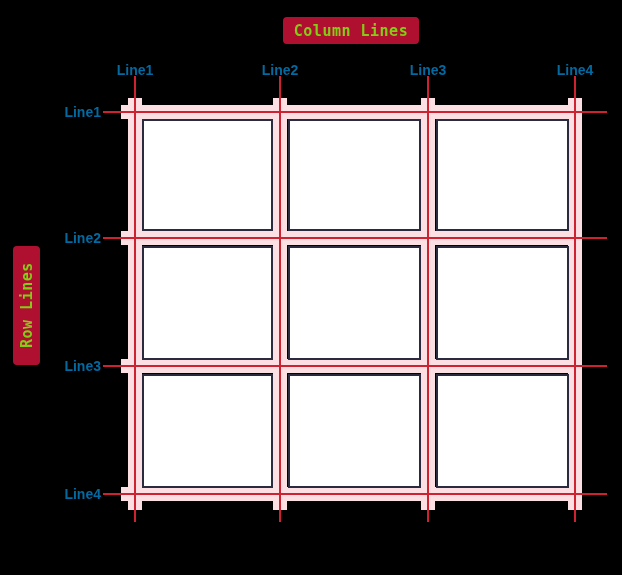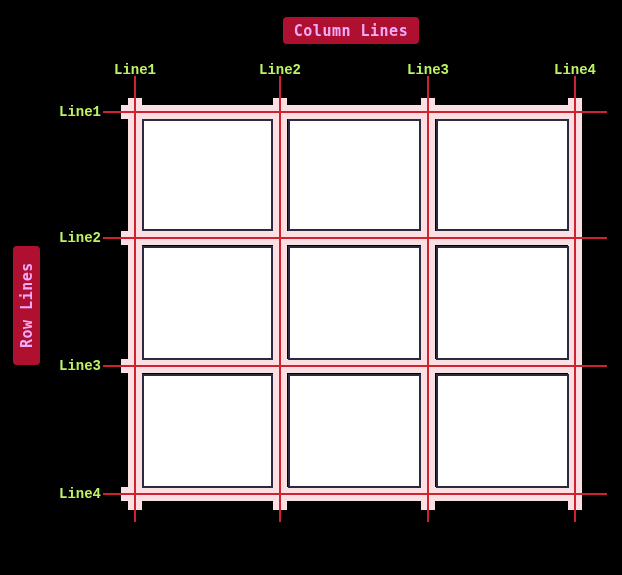--- a/index.html
+++ b/index.html
@@ -4,36 +4,36 @@
 <style>
   html,body{margin:0;padding:0;background:#000;}
   body{
     width:622px;height:575px;position:relative;overflow:hidden;
     font-family:"DejaVu Sans Mono","Liberation Mono",monospace;
   }
   #stage{position:absolute;inset:0;}
 
   
   .badge{
-    position:absolute;background:#b01030;color:#f0abfc;
+    position:absolute;background:#b01030;color:#84cc16;
     font-family:"DejaVu Sans Mono","Liberation Mono",monospace;
     font-size:15px;font-weight:700;letter-spacing:.5px;
     border-radius:4px;display:flex;align-items:center;justify-content:center;
     white-space:nowrap;
   }
   #badge-col{left:283px;top:17px;width:136px;height:27px;}
   #badge-row{
     left:13px;top:246px;width:27px;height:119px;
     writing-mode:vertical-rl;transform:rotate(180deg);
   }
 
   
   .lbl{
-    position:absolute;color:#bef264;
-    font-family:Liberation Mono, monospace;
+    position:absolute;color:#0369a1;
+    font-family:Liberation Sans, sans-serif;
     font-size:14px;font-weight:700;white-space:nowrap;
   }
   .lbl.col{top:62px;transform:translateX(-50%);}
   .lbl.row{right:521px;transform:translateY(-50%);text-align:right;}
 
   
   .band{position:absolute;background:#fbdfe2;}
   .band.v{top:98px;height:412px;width:14px;}
   .band.h{left:121px;width:461px;height:14px;}
 

